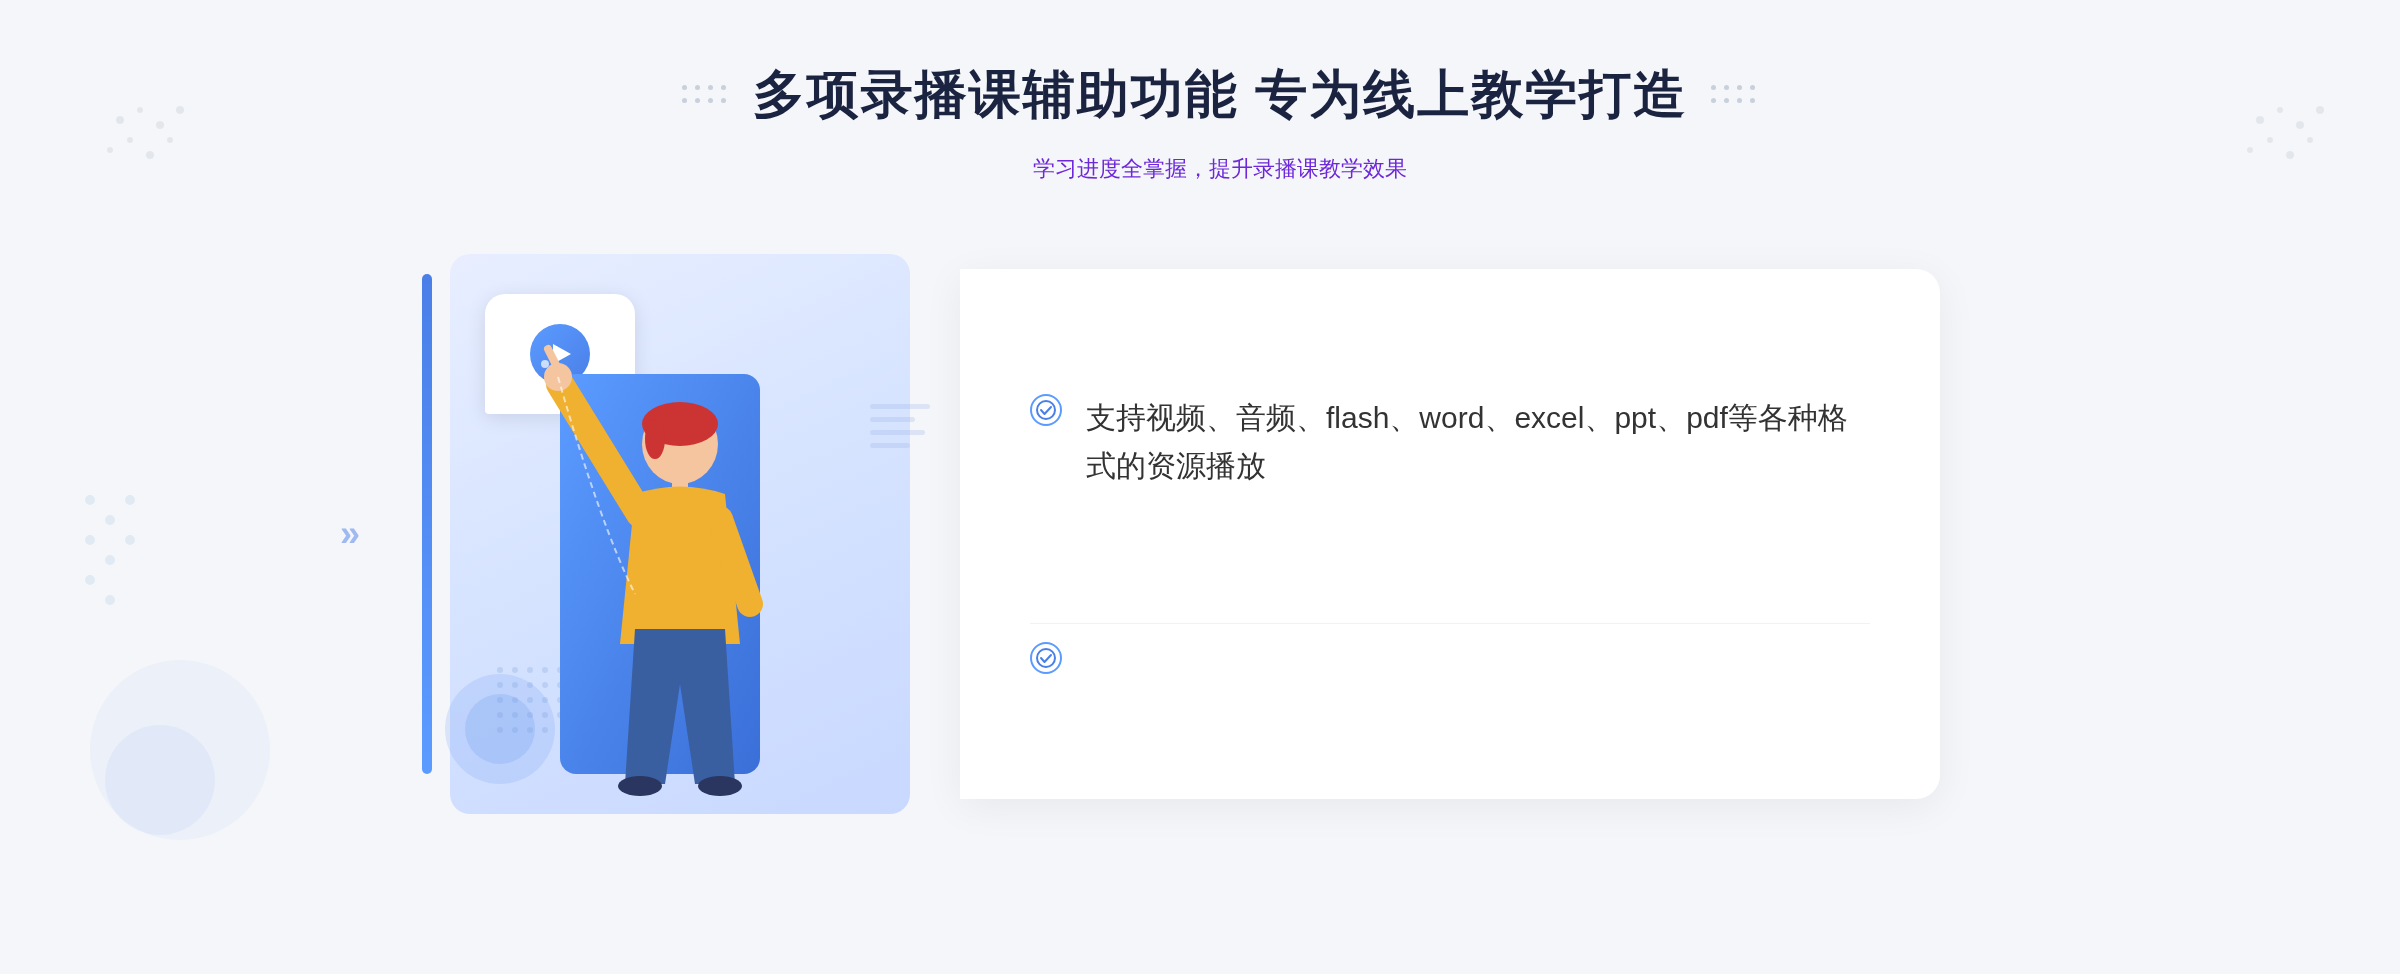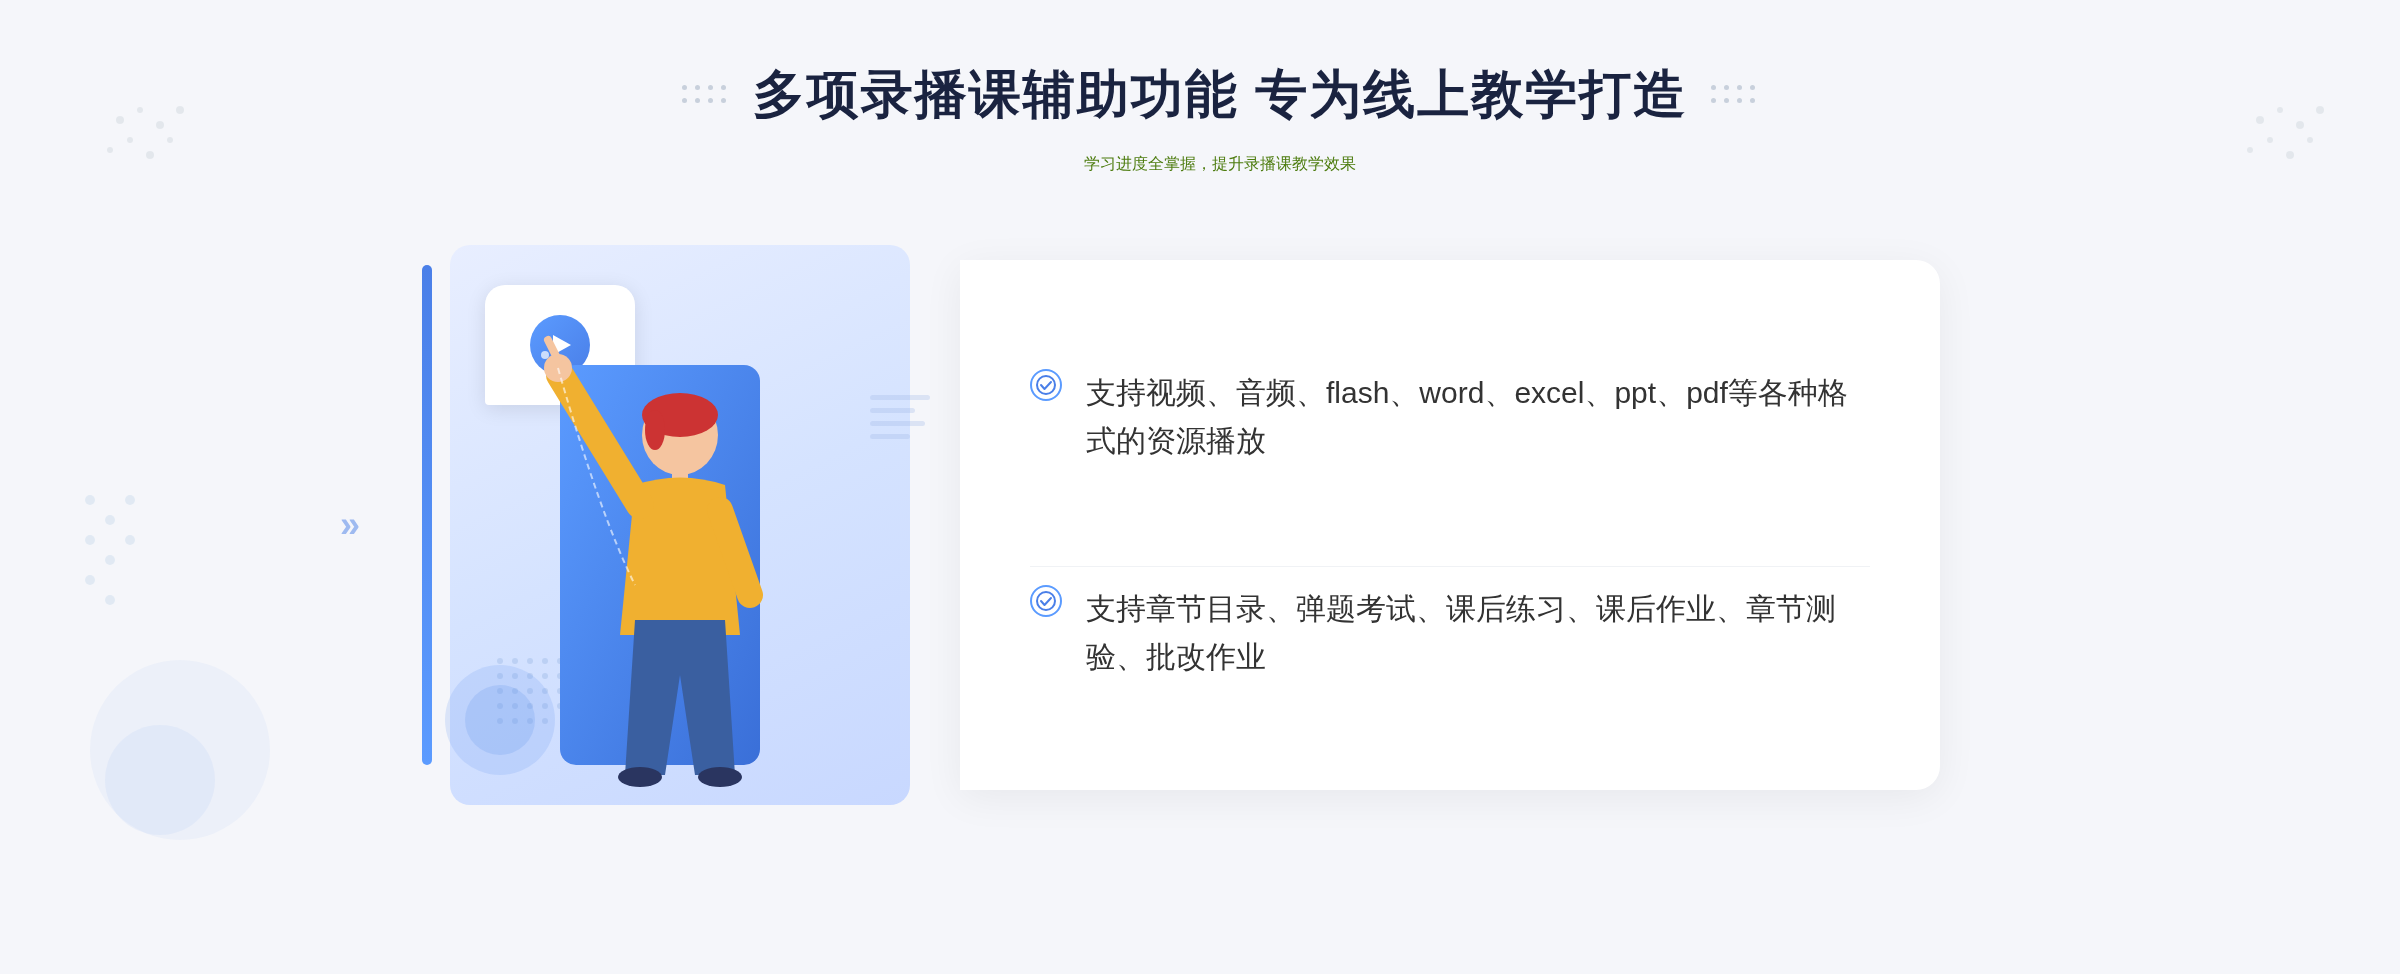--- a/index.html
+++ b/index.html
@@ -42,22 +42,22 @@
     }
 
     .title-main {
       font-size: 52px;
       font-weight: 600;
       color: #1a2340;
       letter-spacing: 2px;
     }
 
     .subtitle {
-      font-size: 16px;
-      color: #4d7c0f;
+      font-size: 22px;
+      color: #6d28d9;
       margin-top: 8px;
       font-weight: 400;
       text-align: center;
     }
 
     
     .main-content {
       display: flex;
       align-items: center;
       gap: 0;
@@ -369,21 +369,20 @@
         <span class="feature-text">支持视频、音频、flash、word、excel、ppt、pdf等各种格式的资源播放</span>
       </div>
 
       <div class="feature-item">
         <div class="check-circle">
           <svg width="20" height="20" viewBox="0 0 20 20">
             <circle cx="10" cy="10" r="9" stroke="#4a7fe8" stroke-width="2" fill="none"></circle>
             <polyline points="5,10 8.5,14 15,7" stroke="#4a7fe8" stroke-width="2" fill="none" stroke-linecap="round" stroke-linejoin="round"></polyline>
           </svg>
         </div>
-        <span class="feature-text">支持章节目录、弹题考试、课后练习、课后作业、章节测验、批改作业</span>
       </div>
 
 
 
     </div>
   </div>
 
 </div>
 
 </body></html>

